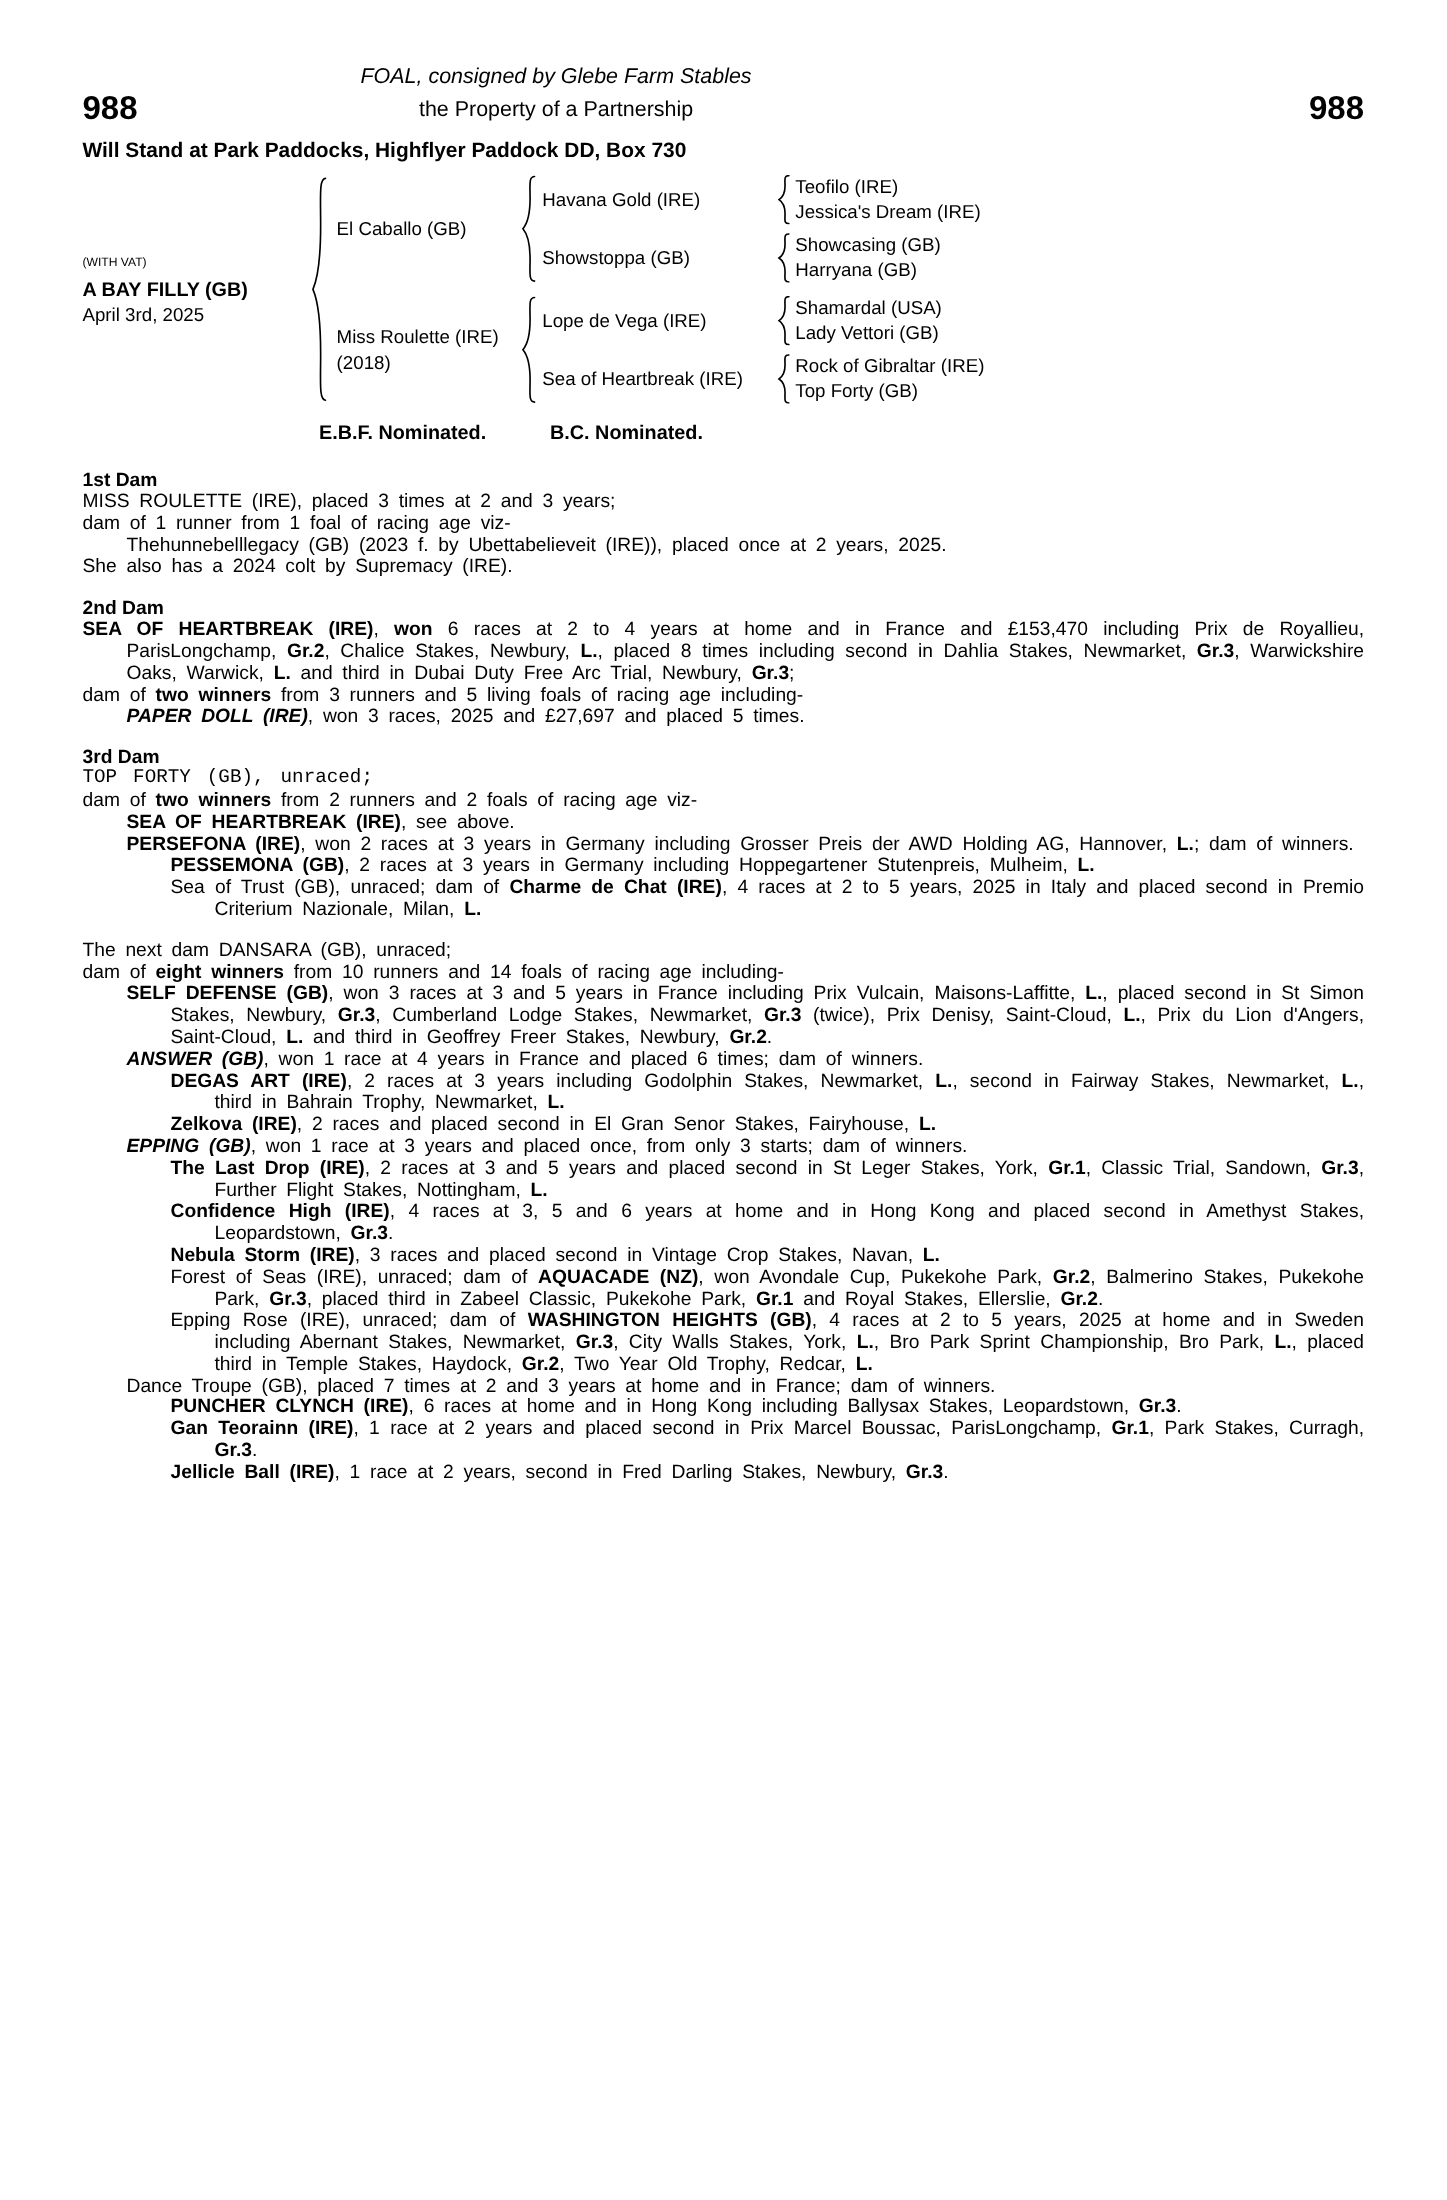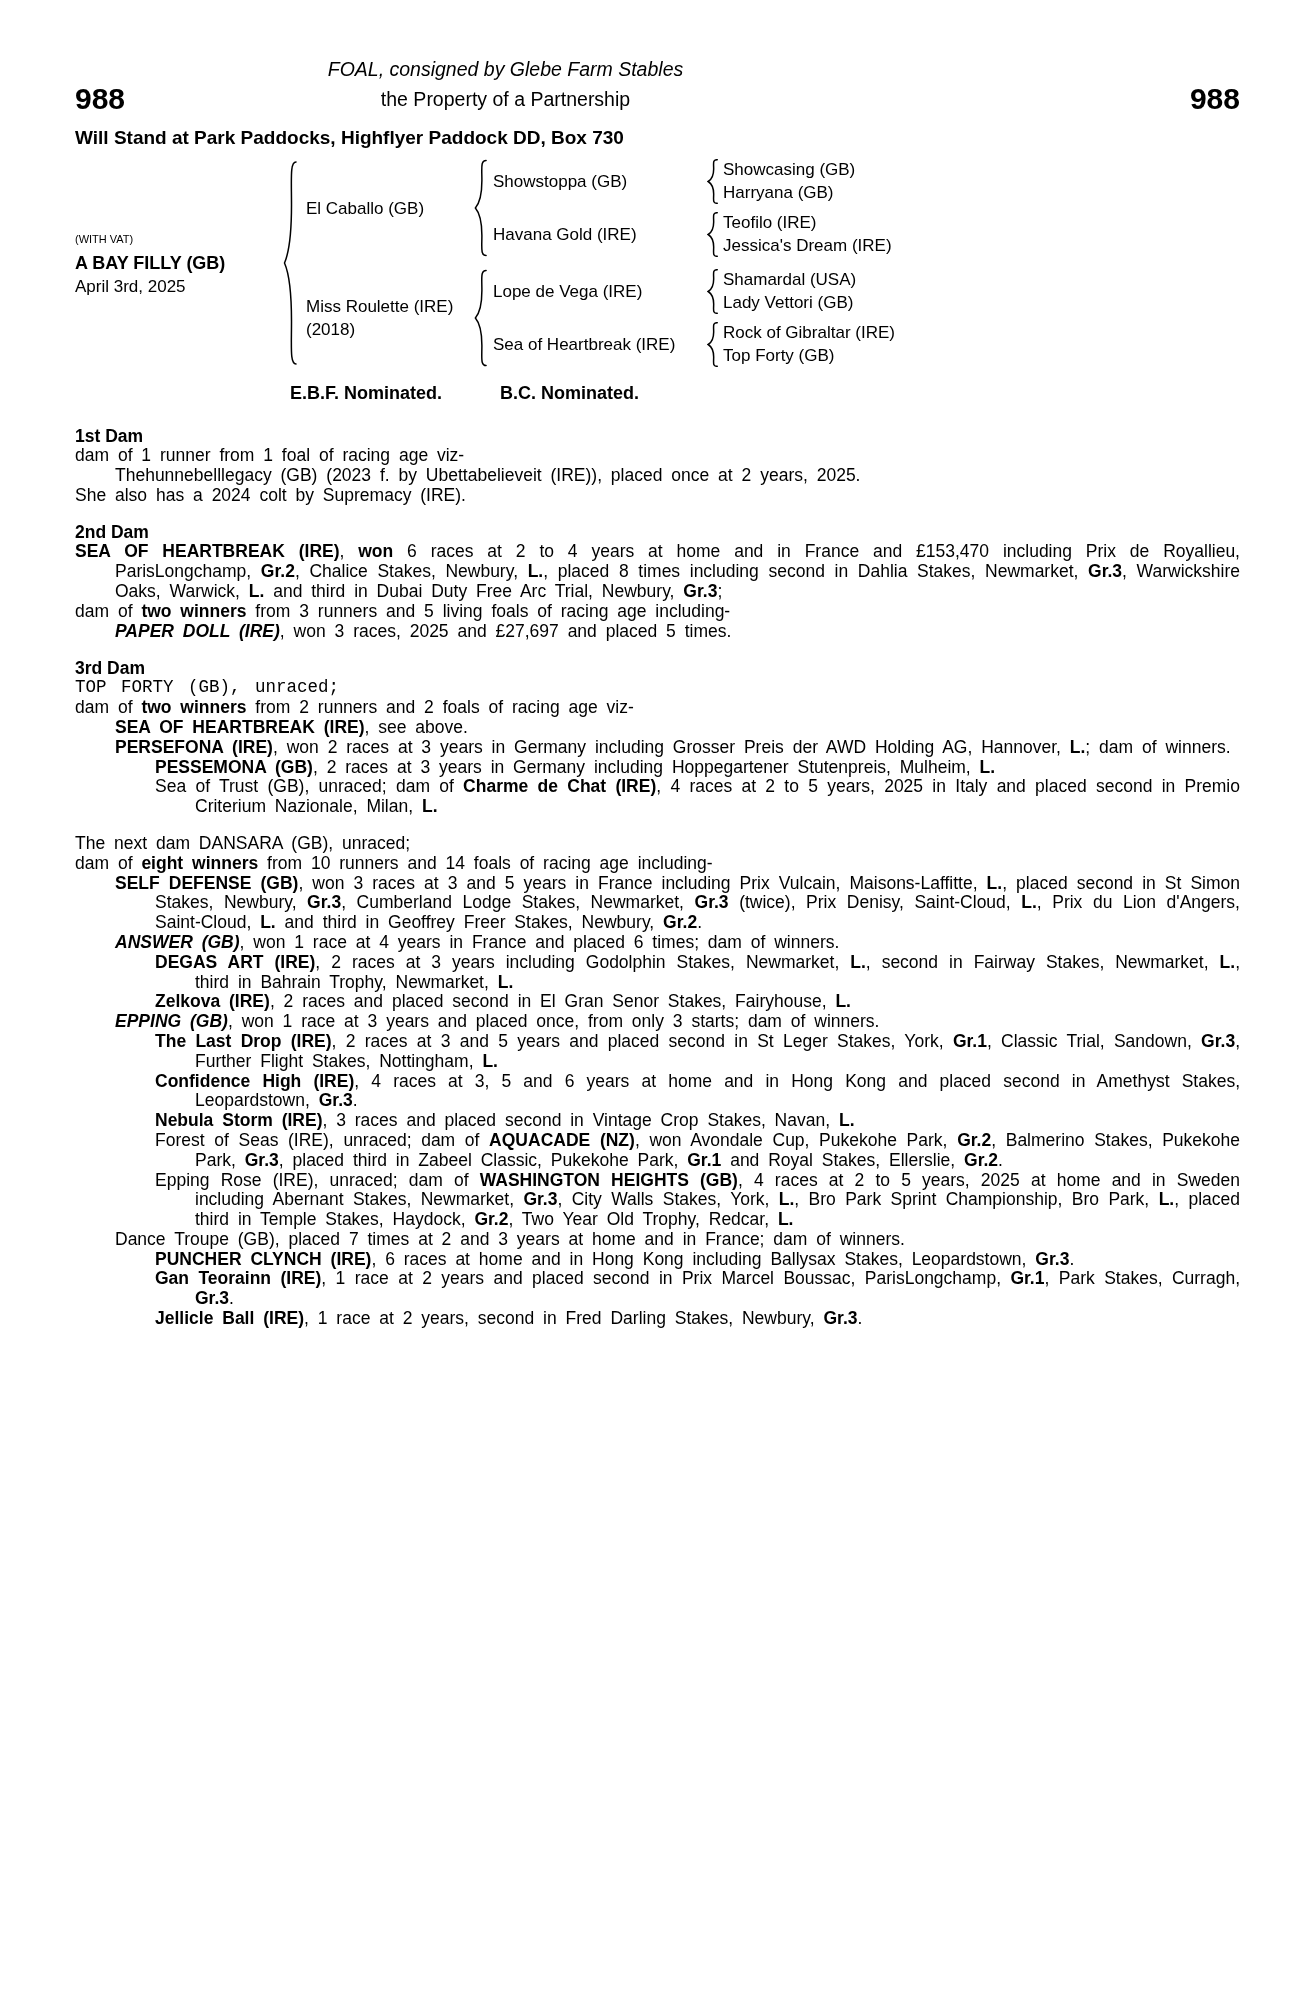--- a/index.html
+++ b/index.html
@@ -72,37 +72,37 @@
 
     <div class="gen1col">
 
       <div class="gen1">
         <div class="pname">El Caballo (GB)</div>
         <svg class="brace br-m" viewBox="0 0 14 100" preserveAspectRatio="none">
             <path d="M 13 1.5 C 7 1.5 8.5 9 8.5 22 C 8.5 38 6 45 1.5 50 C 6 55 8.5 62 8.5 78 C 8.5 91 7 98.5 13 98.5" fill="none" stroke="#000" stroke-width="1.5" vector-effect="non-scaling-stroke" stroke-linecap="round"></path>
           </svg>
         <div class="gen2col">
           <div class="gen2">
+            <div class="gpname">Havana Gold (IRE)</div>
+            <svg class="brace br-s" viewBox="0 0 14 100" preserveAspectRatio="none">
+                <path d="M 13 1.5 C 7 1.5 8.5 9 8.5 22 C 8.5 38 6 45 1.5 50 C 6 55 8.5 62 8.5 78 C 8.5 91 7 98.5 13 98.5" fill="none" stroke="#000" stroke-width="1.5" vector-effect="non-scaling-stroke" stroke-linecap="round"></path>
+              </svg>
+            <div class="leafcol">
+              <div class="leaf">Teofilo (IRE)</div>
+              <div class="leaf">Jessica's Dream (IRE)</div>
+            </div>
+          </div>
+          <div class="gen2">
             <div class="gpname">Showstoppa (GB)</div>
             <svg class="brace br-s" viewBox="0 0 14 100" preserveAspectRatio="none">
                 <path d="M 13 1.5 C 7 1.5 8.5 9 8.5 22 C 8.5 38 6 45 1.5 50 C 6 55 8.5 62 8.5 78 C 8.5 91 7 98.5 13 98.5" fill="none" stroke="#000" stroke-width="1.5" vector-effect="non-scaling-stroke" stroke-linecap="round"></path>
               </svg>
             <div class="leafcol">
               <div class="leaf">Showcasing (GB)</div>
               <div class="leaf">Harryana (GB)</div>
-            </div>
-          </div>
-          <div class="gen2">
-            <div class="gpname">Havana Gold (IRE)</div>
-            <svg class="brace br-s" viewBox="0 0 14 100" preserveAspectRatio="none">
-                <path d="M 13 1.5 C 7 1.5 8.5 9 8.5 22 C 8.5 38 6 45 1.5 50 C 6 55 8.5 62 8.5 78 C 8.5 91 7 98.5 13 98.5" fill="none" stroke="#000" stroke-width="1.5" vector-effect="non-scaling-stroke" stroke-linecap="round"></path>
-              </svg>
-            <div class="leafcol">
-              <div class="leaf">Teofilo (IRE)</div>
-              <div class="leaf">Jessica's Dream (IRE)</div>
             </div>
           </div>
         </div>
       </div>
 
       <div class="gen1">
         <div class="pname">
           <div>Miss Roulette (IRE)</div>
           <div>(2018)</div>
         </div>
@@ -136,20 +136,21 @@
   </div>
 
   <div class="noms">
     <span>E.B.F. Nominated.</span>
     <span>B.C. Nominated.</span>
   </div>
 
   <div id="produce">
       <section class="sec">
         <div class="sec-heading">1st Dam</div>
+        <p class="para" style="padding-left: 40px; text-indent: -40px;"><span>MISS ROULETTE (IRE), placed 3 times at 2 and 3 years;</span></p>
         <p class="para" style="padding-left: 40px; text-indent: -40px;"><span>dam of 1 runner from 1 foal of racing age viz-</span></p>
         <p class="para" style="padding-left: 80px; text-indent: -40px;"><span>Thehunnebelllegacy (GB) (2023 f. by Ubettabelieveit (IRE)), placed once at 2 years, 2025.</span></p>
         <p class="para" style="padding-left: 40px; text-indent: -40px;"><span>She also has a 2024 colt by Supremacy (IRE).</span></p>
       </section>
       <section class="sec">
         <div class="sec-heading">2nd Dam</div>
         <p class="para" style="padding-left: 40px; text-indent: -40px;"><span class="b">SEA OF HEARTBREAK (IRE)</span><span>, </span><span class="b">won</span><span> 6 races at 2 to 4 years at home and in France and £153,470 including Prix de Royallieu, ParisLongchamp, </span><span class="b">Gr.2</span><span>, Chalice Stakes, Newbury, </span><span class="b">L.</span><span>, placed 8 times including second in Dahlia Stakes, Newmarket, </span><span class="b">Gr.3</span><span>, Warwickshire Oaks, Warwick, </span><span class="b">L.</span><span> and third in Dubai Duty Free Arc Trial, Newbury, </span><span class="b">Gr.3</span><span>;</span></p>
         <p class="para" style="padding-left: 40px; text-indent: -40px;"><span>dam of </span><span class="b">two winners</span><span> from 3 runners and 5 living foals of racing age including-</span></p>
         <p class="para" style="padding-left: 80px; text-indent: -40px;"><span class="i">PAPER DOLL (IRE)</span><span>, won 3 races, 2025 and £27,697 and placed 5 times.</span></p>
       </section>

